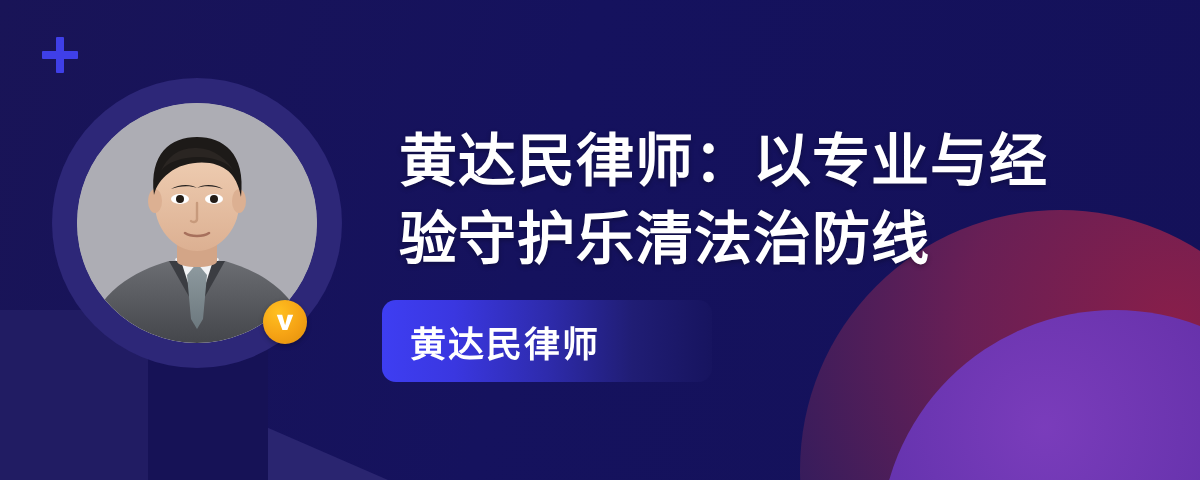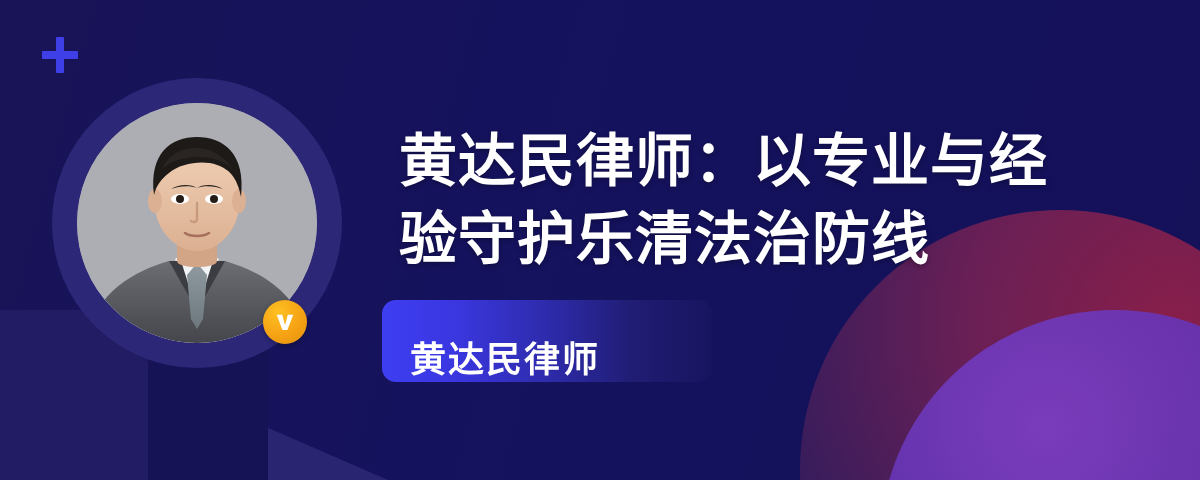--- a/index.html
+++ b/index.html
@@ -151,21 +151,21 @@
   
   .cta-pill {
     position: absolute;
     left: 382px;
     top: 300px;
     width: 330px;
     height: 82px;
     border-radius: 14px;
     background: linear-gradient(90deg, #3e3ef2 0%, #3a37e0 22%, #2e2bac 50%, #201d74 76%, #17145f 100%);
     display: flex;
-    align-items: flex-end;
+    align-items: center;
     cursor: pointer;
   }
   .cta-pill span {
     padding-left: 28px;
     color: #ffffff;
     font-size: 36px;
     font-weight: 700;
     letter-spacing: 2px;
   }
 </style>

